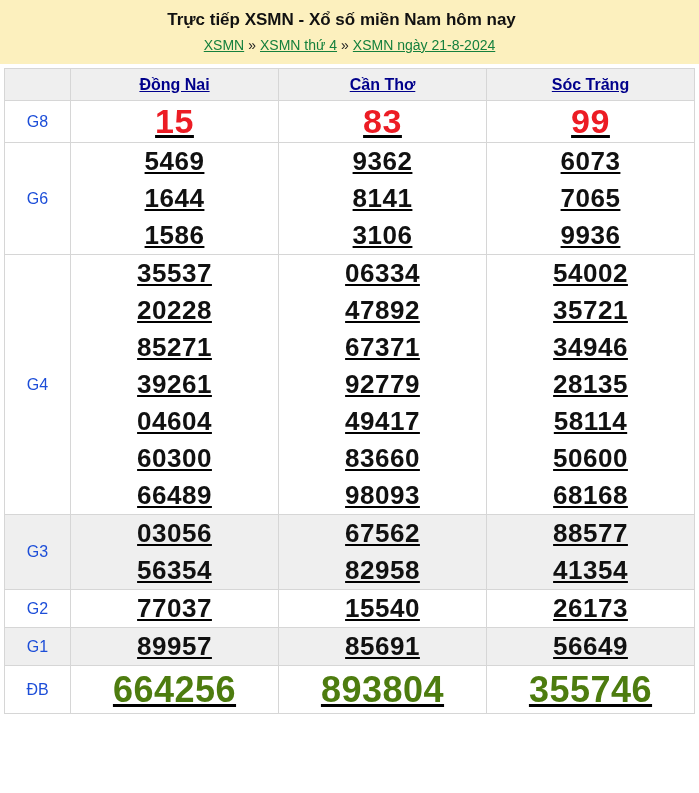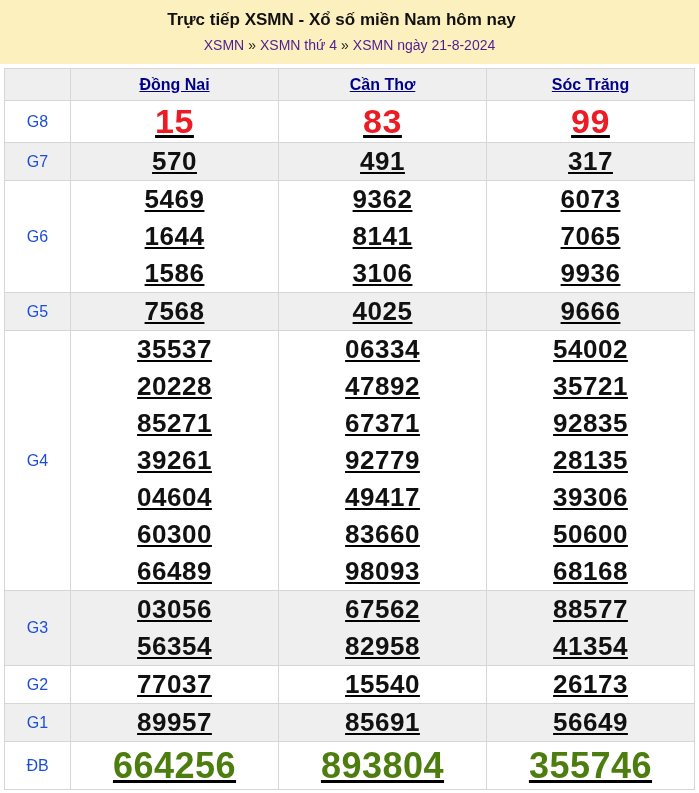--- a/index.html
+++ b/index.html
@@ -26,21 +26,22 @@
     color: #111111;
     margin: 0 16px 6px 0;
     line-height: 21px;
   }
   .breadcrumb {
     font-size: 14px;
     color: #222222;
     line-height: 18px;
   }
   .breadcrumb a {
-    color: #4c1d95;
+    color: #15803d;
+    text-decoration: underline;
     cursor: pointer;
   }
   .breadcrumb .sep {
     color: #222222;
     margin: 0 4px;
   }
   
   table.results {
     border-collapse: collapse;
     table-layout: fixed;
@@ -123,60 +124,36 @@
         <td class="num-cell">
           <div class="num">15</div>
         </td>
         <td class="num-cell">
           <div class="num">83</div>
         </td>
         <td class="num-cell">
           <div class="num">99</div>
         </td>
       </tr>
-      <tr class="alt">
-        <td class="label-cell">G7</td>
-        <td class="num-cell">
-          <div class="num">570</div>
-        </td>
-        <td class="num-cell">
-          <div class="num">491</div>
-        </td>
-        <td class="num-cell">
-          <div class="num">317</div>
-        </td>
-      </tr>
       <tr>
         <td class="label-cell">G6</td>
         <td class="num-cell">
           <div class="num">5469</div>
           <div class="num">1644</div>
           <div class="num">1586</div>
         </td>
         <td class="num-cell">
           <div class="num">9362</div>
           <div class="num">8141</div>
           <div class="num">3106</div>
         </td>
         <td class="num-cell">
           <div class="num">6073</div>
           <div class="num">7065</div>
           <div class="num">9936</div>
-        </td>
-      </tr>
-      <tr class="alt">
-        <td class="label-cell">G5</td>
-        <td class="num-cell">
-          <div class="num">7568</div>
-        </td>
-        <td class="num-cell">
-          <div class="num">4025</div>
-        </td>
-        <td class="num-cell">
-          <div class="num">9666</div>
         </td>
       </tr>
       <tr>
         <td class="label-cell">G4</td>
         <td class="num-cell">
           <div class="num">35537</div>
           <div class="num">20228</div>
           <div class="num">85271</div>
           <div class="num">39261</div>
           <div class="num">04604</div>
@@ -188,23 +165,23 @@
           <div class="num">47892</div>
           <div class="num">67371</div>
           <div class="num">92779</div>
           <div class="num">49417</div>
           <div class="num">83660</div>
           <div class="num">98093</div>
         </td>
         <td class="num-cell">
           <div class="num">54002</div>
           <div class="num">35721</div>
-          <div class="num">92835</div>
+          <div class="num">34946</div>
           <div class="num">28135</div>
-          <div class="num">39306</div>
+          <div class="num">58114</div>
           <div class="num">50600</div>
           <div class="num">68168</div>
         </td>
       </tr>
       <tr class="alt">
         <td class="label-cell">G3</td>
         <td class="num-cell">
           <div class="num">03056</div>
           <div class="num">56354</div>
         </td>

